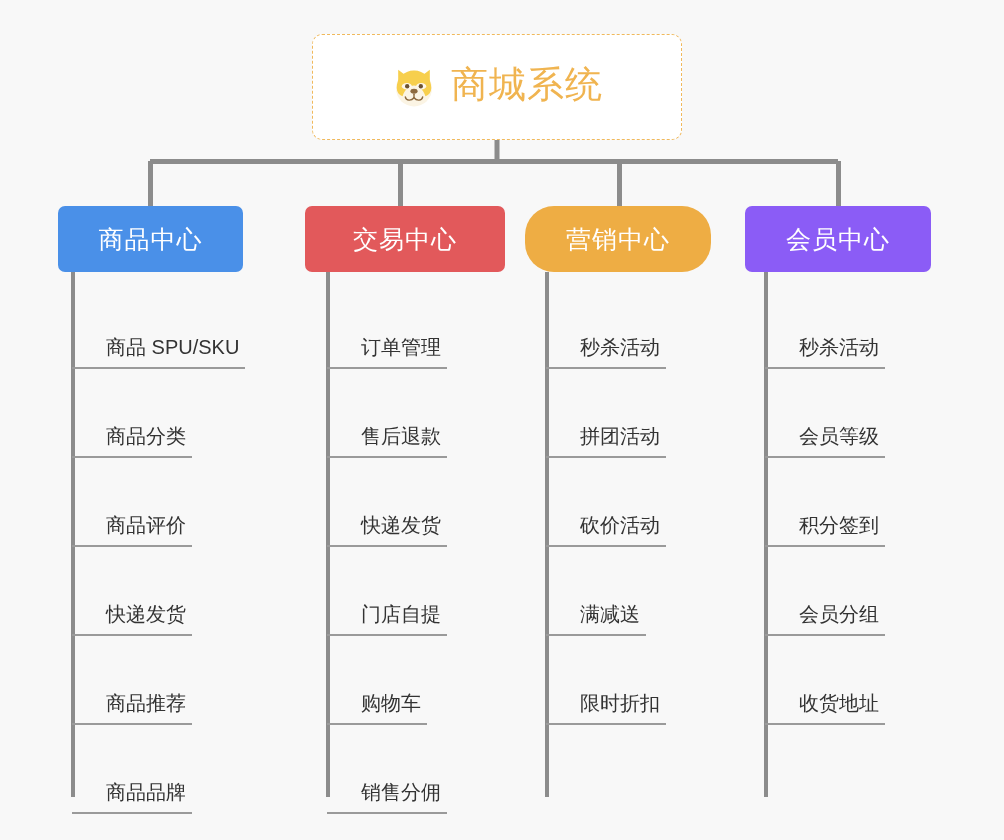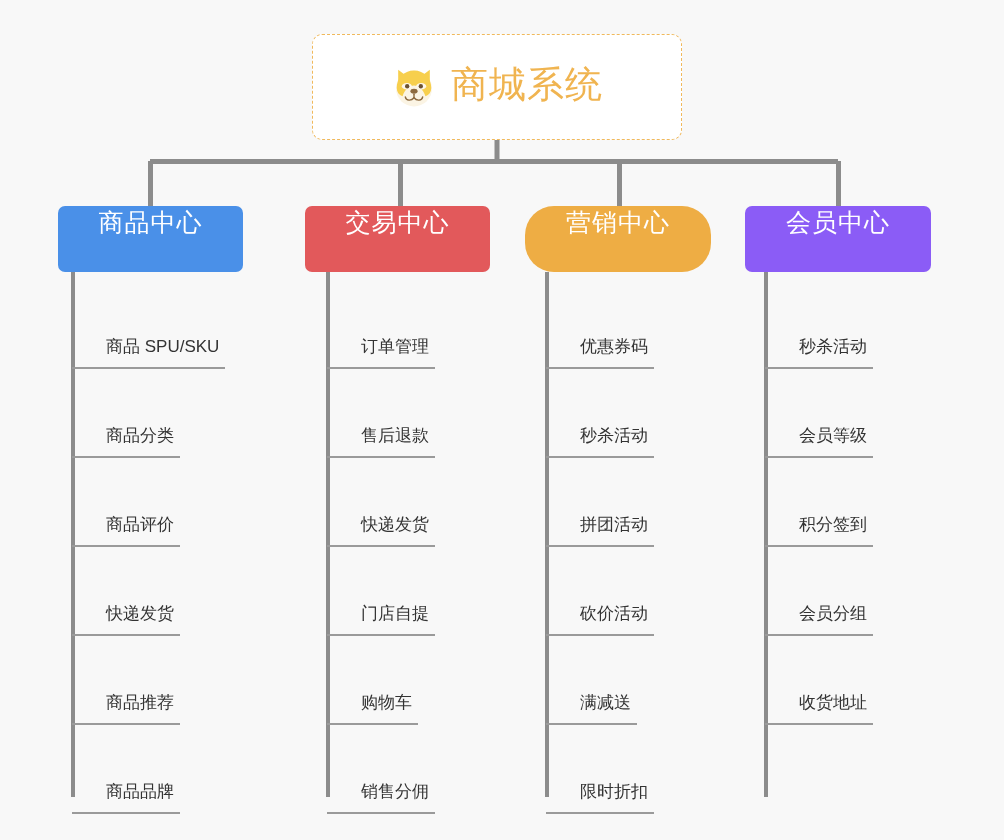--- a/index.html
+++ b/index.html
@@ -60,21 +60,21 @@
   .branch {
     position: absolute;
     top: 206px;
   }
   .branch-header {
     position: absolute;
     top: 0;
     height: 66px;
     border-radius: 7px;
     display: flex;
-    align-items: flex-start;
+    align-items: center;
     justify-content: center;
     color: #ffffff;
     font-size: 25px;
     letter-spacing: 1px;
     white-space: nowrap;
   }
   .leaf-list {
     position: absolute;
     top: 74px;
     left: 0;
@@ -85,34 +85,34 @@
     display: flex;
     align-items: flex-end;
   }
   .leaf-inner {
     position: relative;
     display: inline-block;
     padding: 0 6px 6px 34px;
     border-bottom: 2px solid #9a9a9a;
   }
   .leaf-label {
-    font-size: 17px;
+    font-size: 20px;
     color: #333333;
     line-height: 28px;
     white-space: nowrap;
   }
 
   
   #branch-0 { left: 72px; }
   #branch-1 { left: 327px; }
   #branch-2 { left: 546px; }
   #branch-3 { left: 765px; }
 
   #branch-0 .branch-header { left: -14px; width: 185px; }
-  #branch-1 .branch-header { left: -22px; width: 185px; }
+  #branch-1 .branch-header { left: -22px; width: 200px; }
   #branch-2 .branch-header { left: -21px; width: 186px; border-radius: 29px; }
   #branch-3 .branch-header { left: -20px; width: 186px; }
 </style>
 </head>
 <body>
 
 <div id="mindmap">
 
   <svg class="connectors" viewBox="0 0 1004 840" width="1004" height="840">
 
@@ -199,23 +199,20 @@
         </div>
     </div>
   </div>
 
   <div class="branch" id="branch-2">
     <div class="branch-header" style="background:#eead44">
       <span>营销中心</span>
     </div>
     <div class="leaf-list">
       <div class="leaf-item">
-          <div class="leaf-inner"><span class="leaf-label">优惠券码</span></div>
-        </div>
-      <div class="leaf-item">
           <div class="leaf-inner"><span class="leaf-label">秒杀活动</span></div>
         </div>
       <div class="leaf-item">
           <div class="leaf-inner"><span class="leaf-label">拼团活动</span></div>
         </div>
       <div class="leaf-item">
           <div class="leaf-inner"><span class="leaf-label">砍价活动</span></div>
         </div>
       <div class="leaf-item">
           <div class="leaf-inner"><span class="leaf-label">满减送</span></div>

